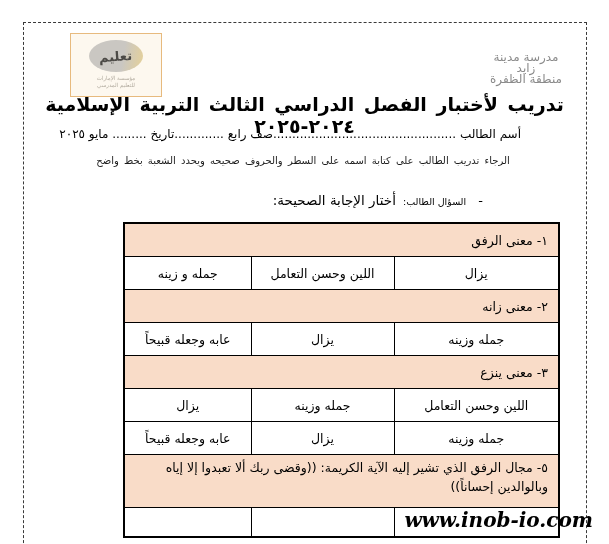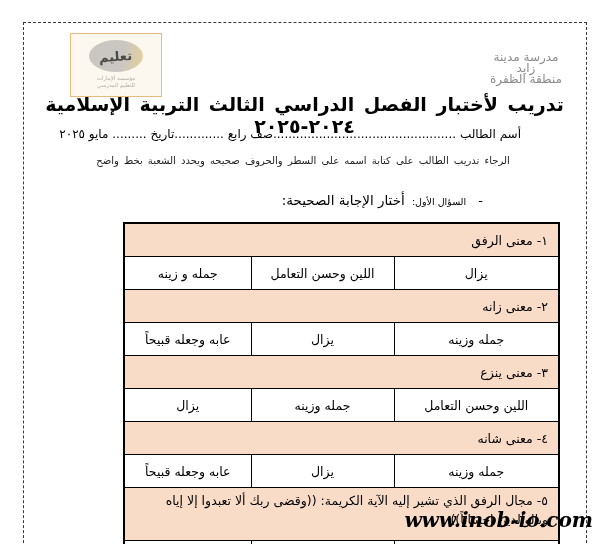--- a/index.html
+++ b/index.html
@@ -101,21 +101,21 @@
 </div>
 
 <div class="title">تدريب لأختبار الفصل الدراسي الثالث التربية الإسلامية ٢٠٢٤-٢٠٢٥</div>
 
 <div class="student-line">أسم الطالب ................................................صف رابع .............تاريخ ......... مايو  ٢٠٢٥</div>
 
 <div class="instruction">الرجاء تدريب الطالب  على كتابة اسمه على السطر والحروف صحيحه  ويحدد الشعبة بخط واضح</div>
 
 <div class="question-prompt">
   <span class="dash">-</span>
-  <span class="q-label">السؤال الأول:</span>
+  <span class="q-label">السؤال الطالب:</span>
   <span class="q-text">أختار الإجابة الصحيحة:</span>
 </div>
 
 <table class="quiz">
   <colgroup>
     <col style="width:165px">
       <col style="width:143px">
       <col style="width:127px">
   </colgroup>
   <tbody>
@@ -137,23 +137,20 @@
     </tr>
     <tr>
       <td class="q-title" colspan="3">٣- معنى ينزع</td>
     </tr>
     <tr>
       <td class="answer">اللين وحسن التعامل</td>
       <td class="answer">جمله وزينه</td>
       <td class="answer">يزال</td>
     </tr>
     <tr>
-      <td class="q-title" colspan="3">٤- معنى شانه</td>
-    </tr>
-    <tr>
       <td class="answer">جمله وزينه</td>
       <td class="answer">يزال</td>
       <td class="answer">عابه وجعله قبيحاً</td>
     </tr>
     <tr>
       <td class="q-title two-line" colspan="3">٥- مجال الرفق الذي تشير إليه الآية الكريمة: ((وقضى ربك ألا تعبدوا إلا إياه وبالوالدين إحساناً))</td>
     </tr>
     <tr>
       <td class="answer-stub"></td>
       <td class="answer-stub"></td>

